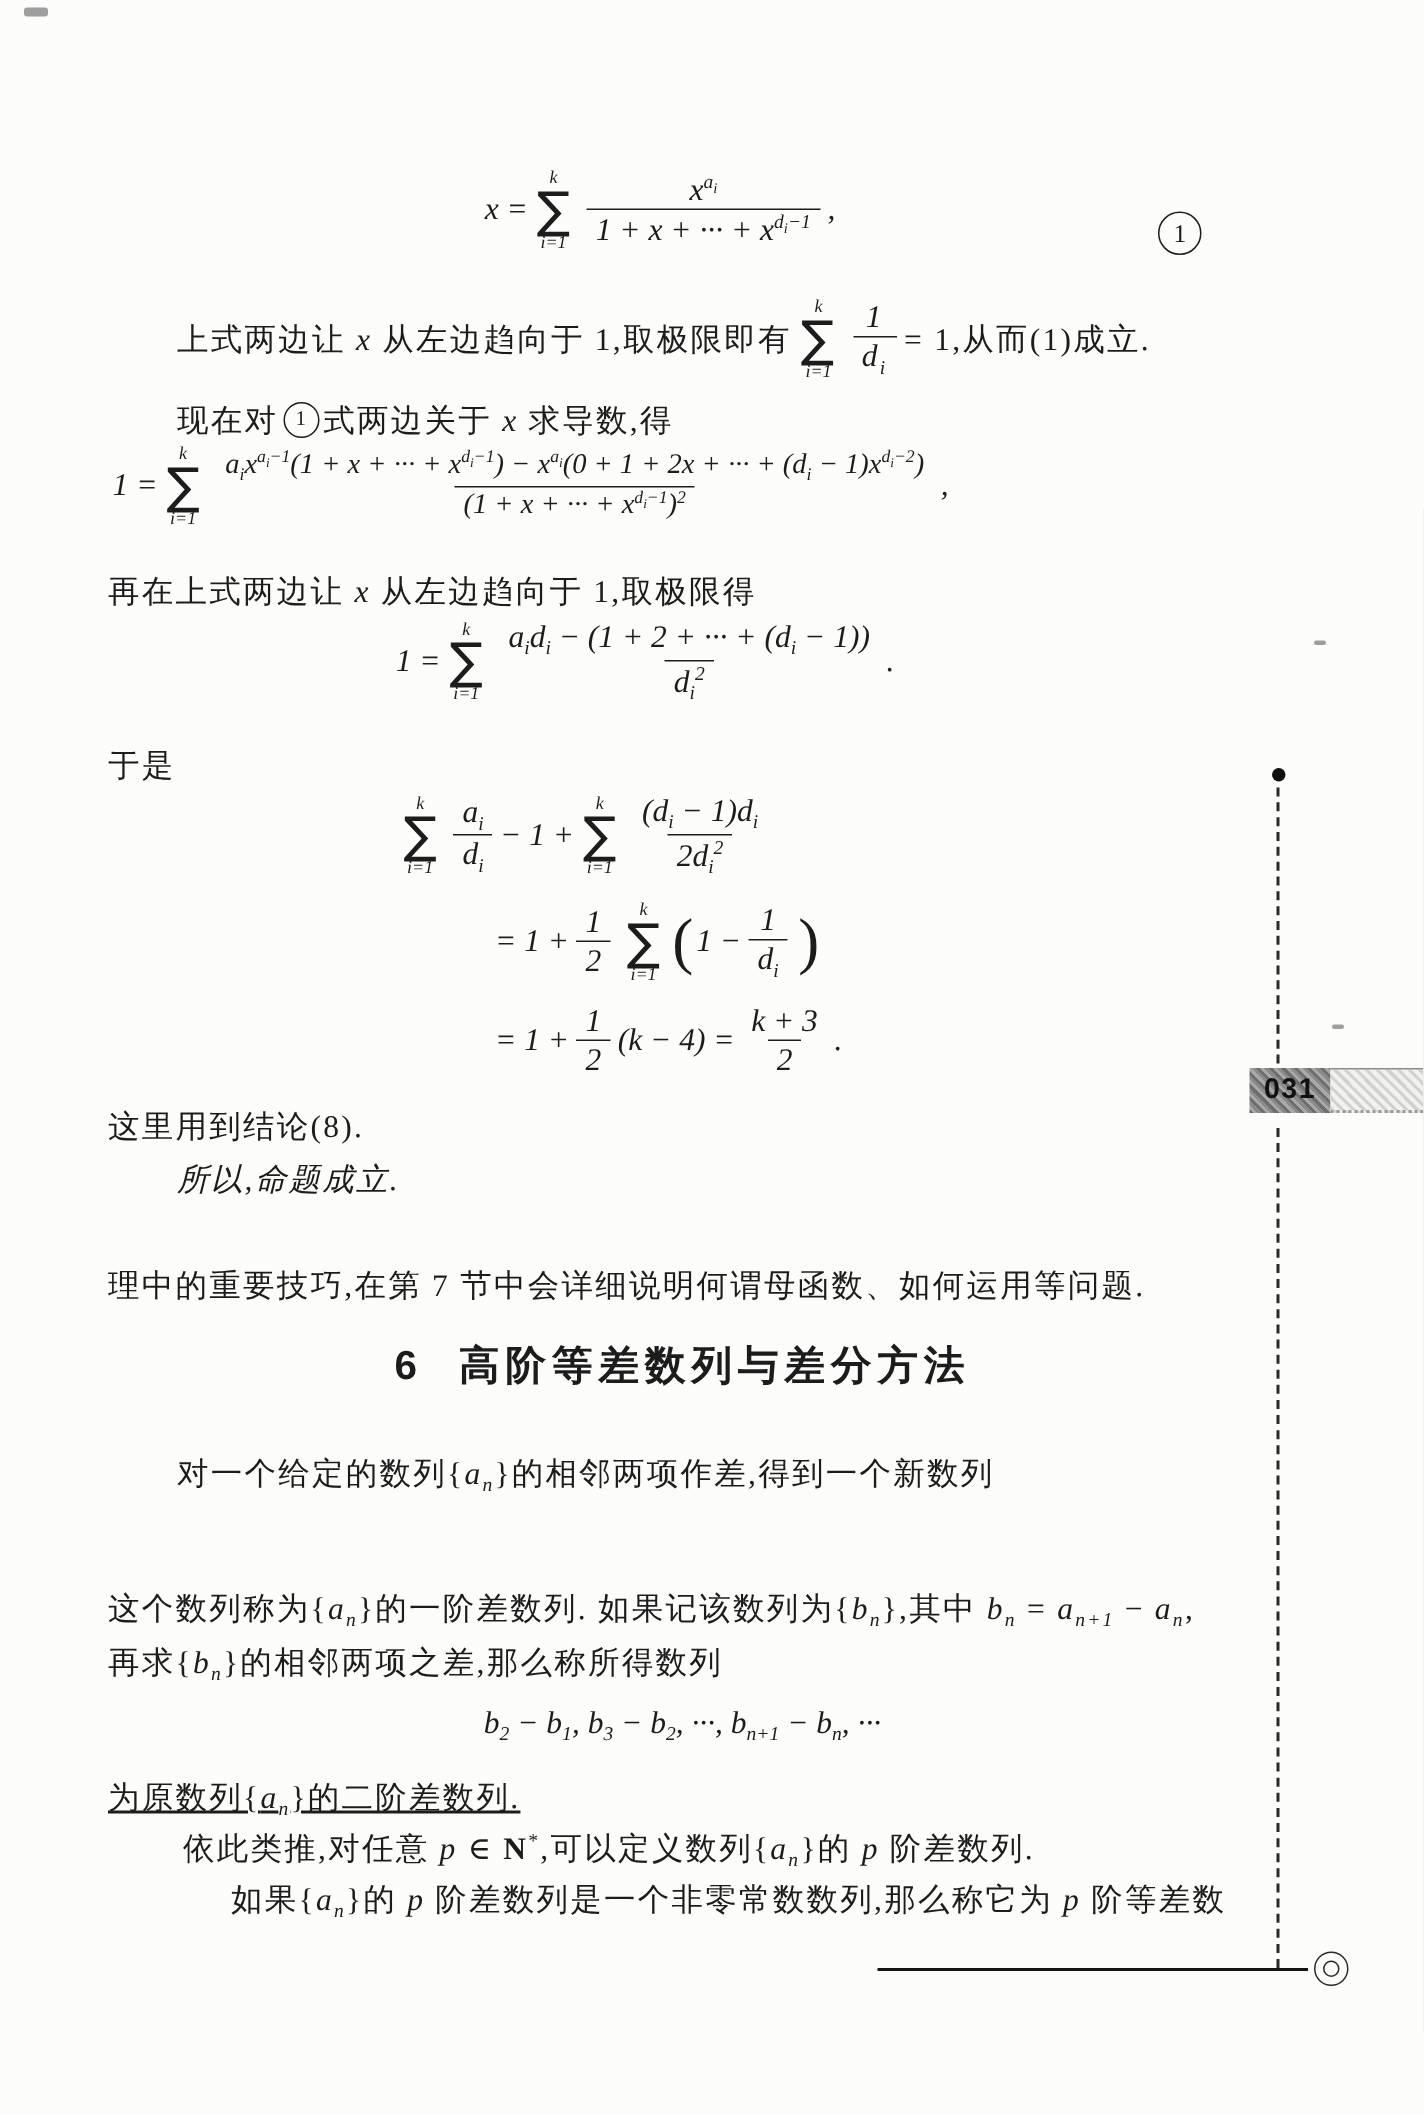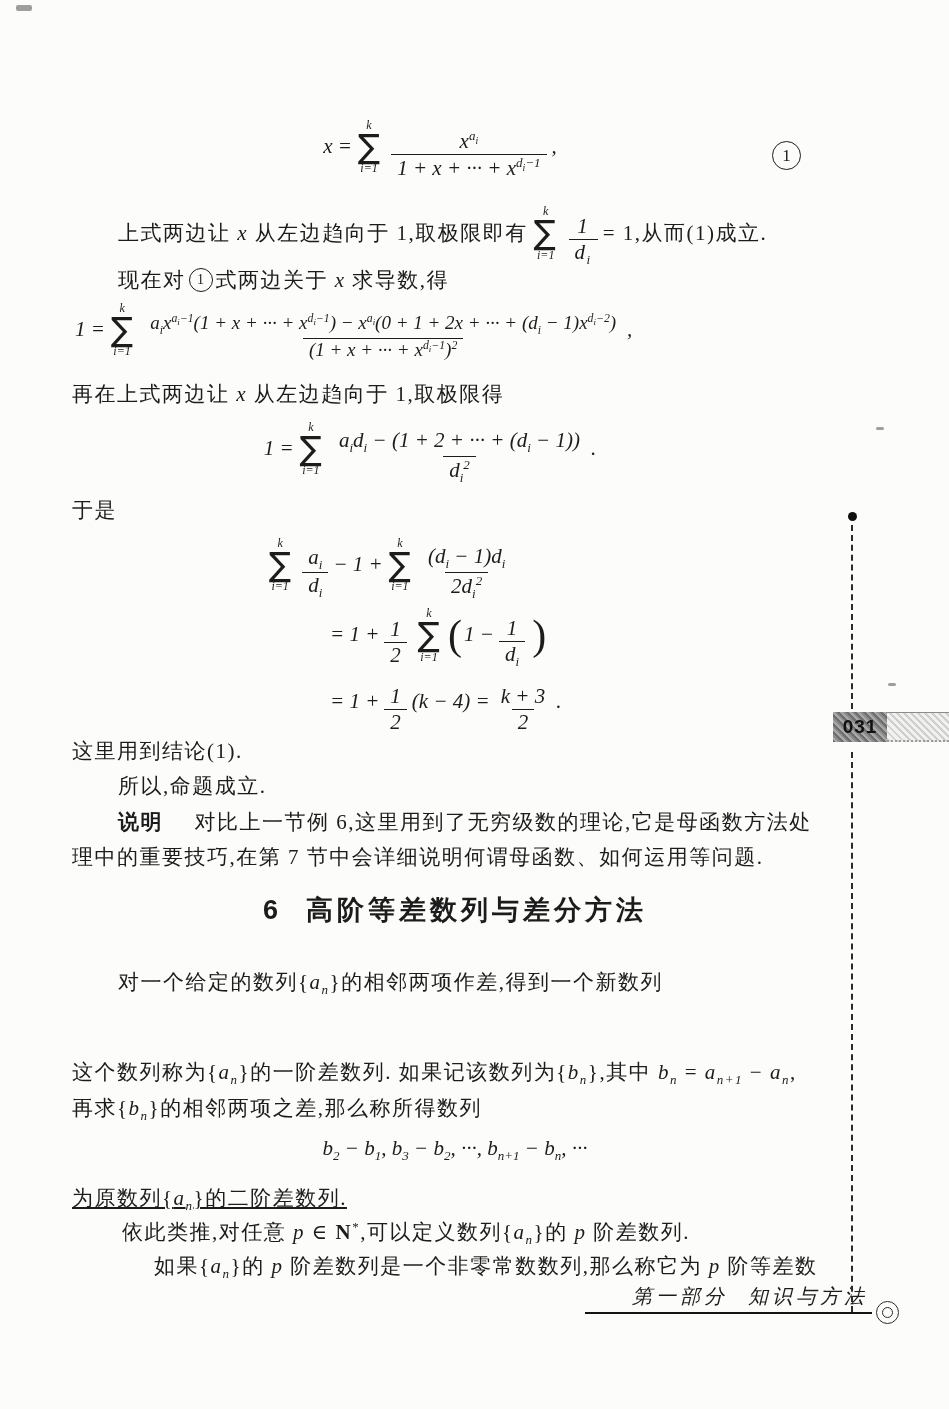--- a/index.html
+++ b/index.html
@@ -10,21 +10,21 @@
   .txt{font-size:21px;letter-spacing:1.5px;line-height:1.35;}
   .fm{font-style:italic;font-size:21px;}
   .fm-sm{font-style:italic;font-size:19px;}
   sup{font-size:62%;} sub{font-size:62%;}
   sup sub, sub sub{font-size:75%;}
   .sum{display:inline-flex;flex-direction:column;align-items:center;line-height:1;margin:0 6px;}
   .sum .lim{font-size:12px;font-style:italic;letter-spacing:0;}
   .sum .sigma{font-size:33px;font-style:normal;line-height:.95;
               font-family:"DejaVu Sans","Liberation Sans",sans-serif;}
   .frac{display:inline-flex;flex-direction:column;align-items:center;line-height:1.2;margin:0 5px;}
-  .frac .num{padding:0 6px;margin-top:16px;}
+  .frac .num{padding:0 6px;}
   .frac .den{border-top:1.6px solid #1c1c1c;padding:0 6px;}
   .bigp{font-size:42px;font-style:normal;font-weight:400;line-height:0;margin:0 2px;}
   .circ,.circ-sm{display:inline-flex;align-items:center;justify-content:center;
         border:1.7px solid #1c1c1c;border-radius:50%;font-style:normal;letter-spacing:0;}
   .circ{width:27px;height:27px;font-size:17px;}
   .circ-sm{width:22px;height:22px;font-size:14px;margin:0 3px;}
   .h1{font-family:"Liberation Sans","DejaVu Sans",sans-serif;font-weight:bold;
       font-size:27px;letter-spacing:4px;}
   .h1 .hnum{margin-right:28px;letter-spacing:0;}
   .footer-txt{font-style:italic;font-size:20px;letter-spacing:4px;}
@@ -168,28 +168,23 @@
       <span class="den">2</span>
     </span>
     <span>(k − 4) =</span>
     <span class="frac">
       <span class="num">k + 3</span>
       <span class="den">2</span>
     </span>
     <span>.</span>
   </div>
 
-  <div class="abs txt" style="left:72px;top:737px;"><span>这里用到结论(1).</span></div>
-  <div class="abs txt" style="left:118px;top:772px;"><span>所以,命题成立.</span></div>
-
-  <div class="abs txt" style="left:118px;top:808px;">
-    <b>说明</b>
-    <span style="display:inline-block;width:18px;"></span>
-    <span>对比上一节例 6,这里用到了无穷级数的理论,它是母函数方法处</span>
-  </div>
+  <div class="abs txt" style="left:72px;top:737px;"><span>这里用到结论(8).</span></div>
+  <div class="abs txt" style="left:118px;top:772px;font-style:italic;"><span>所以,命题成立.</span></div>
+
   <div class="abs txt" style="left:72px;top:843px;"><span>理中的重要技巧,在第 7 节中会详细说明何谓母函数、如何运用等问题.</span></div>
 
   <div class="abs row h1" style="left:75px;top:892px;width:760px;justify-content:center;">
     <span class="hnum">6</span>
     <span>高阶等差数列与差分方法</span>
   </div>
 
   <div class="abs txt" style="left:118px;top:968px;"><span>对一个给定的数列{<i>a<sub>n</sub></i>}的相邻两项作差,得到一个新数列</span></div>
 
 
@@ -197,25 +192,20 @@
   <div class="abs txt" style="left:72px;top:1094px;"><span>再求{<i>b<sub>n</sub></i>}的相邻两项之差,那么称所得数列</span></div>
 
   <div class="abs row fm" style="left:75px;top:1136px;width:760px;justify-content:center;">
     <span>b<sub>2</sub> − b<sub>1</sub>, b<sub>3</sub> − b<sub>2</sub>, ···, b<sub>n+1</sub> − b<sub>n</sub>, ···</span>
   </div>
 
   <div class="abs txt" style="left:72px;top:1184px;text-decoration:underline;"><span>为原数列{<i>a<sub>n</sub></i>}的二阶差数列.</span></div>
   <div class="abs txt" style="left:122px;top:1218px;"><span>依此类推,对任意 <i>p</i> ∈ <b>N</b><sup>*</sup>,可以定义数列{<i>a<sub>n</sub></i>}的 <i>p</i> 阶差数列.</span></div>
   <div class="abs txt" style="left:118px;top:1252px;margin-left:36px;"><span>如果{<i>a<sub>n</sub></i>}的 <i>p</i> 阶差数列是一个非零常数数列,那么称它为 <i>p</i> 阶等差数</span></div>
 
-  <div class="abs row footer-txt" style="left:632px;top:1283px;">
-    <span>第一部分</span>
-    <span style="display:inline-block;width:20px;"></span>
-    <span>知识与方法</span>
-  </div>
   <div class="abs rule" style="left:585px;top:1312px;width:287px;"></div>
   <div class="abs ring" style="left:876px;top:1301px;">
       <div class="ring-in"></div>
     </div>
 
   <div class="abs pin" style="left:848px;top:512px;"></div>
   <div class="abs dashline" style="left:851px;top:525px;height:184px;"></div>
   <div class="abs dashline" style="left:851px;top:752px;height:560px;"></div>
 
   <div class="abs badge" style="left:833px;top:712px;width:116px;">

